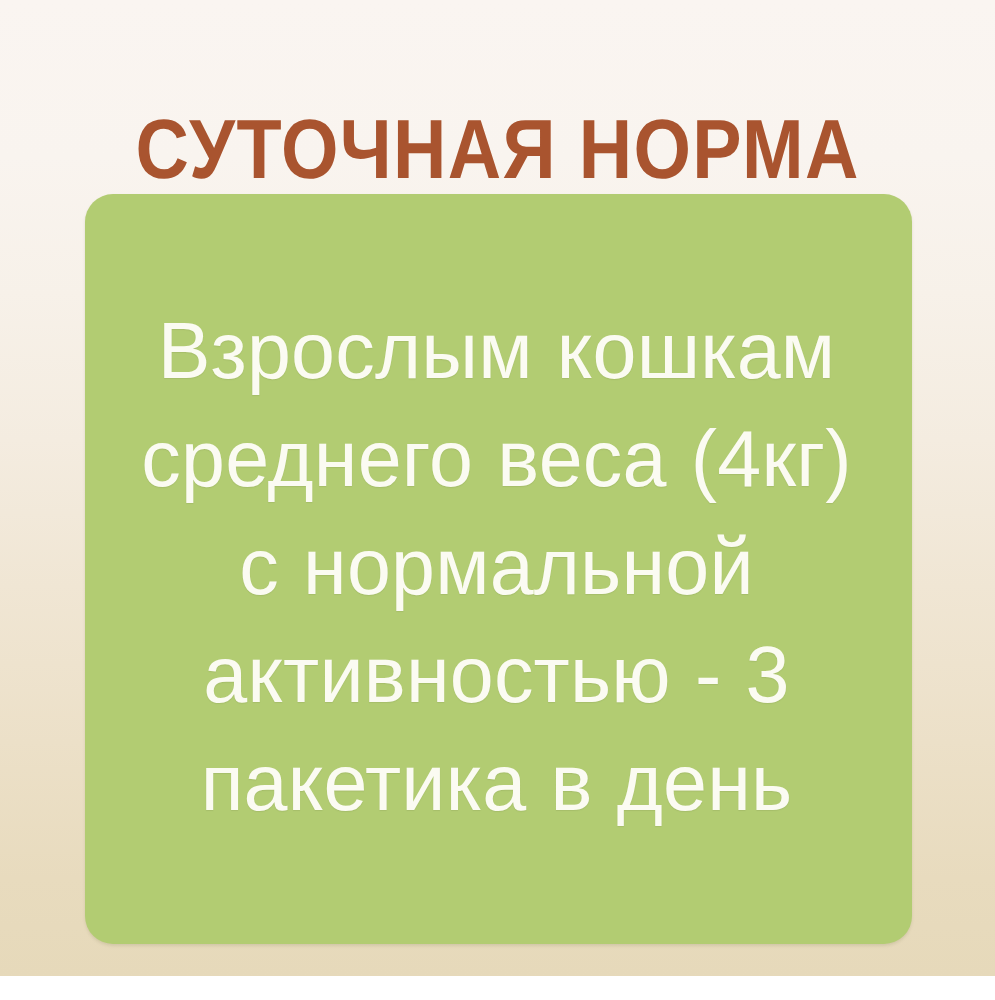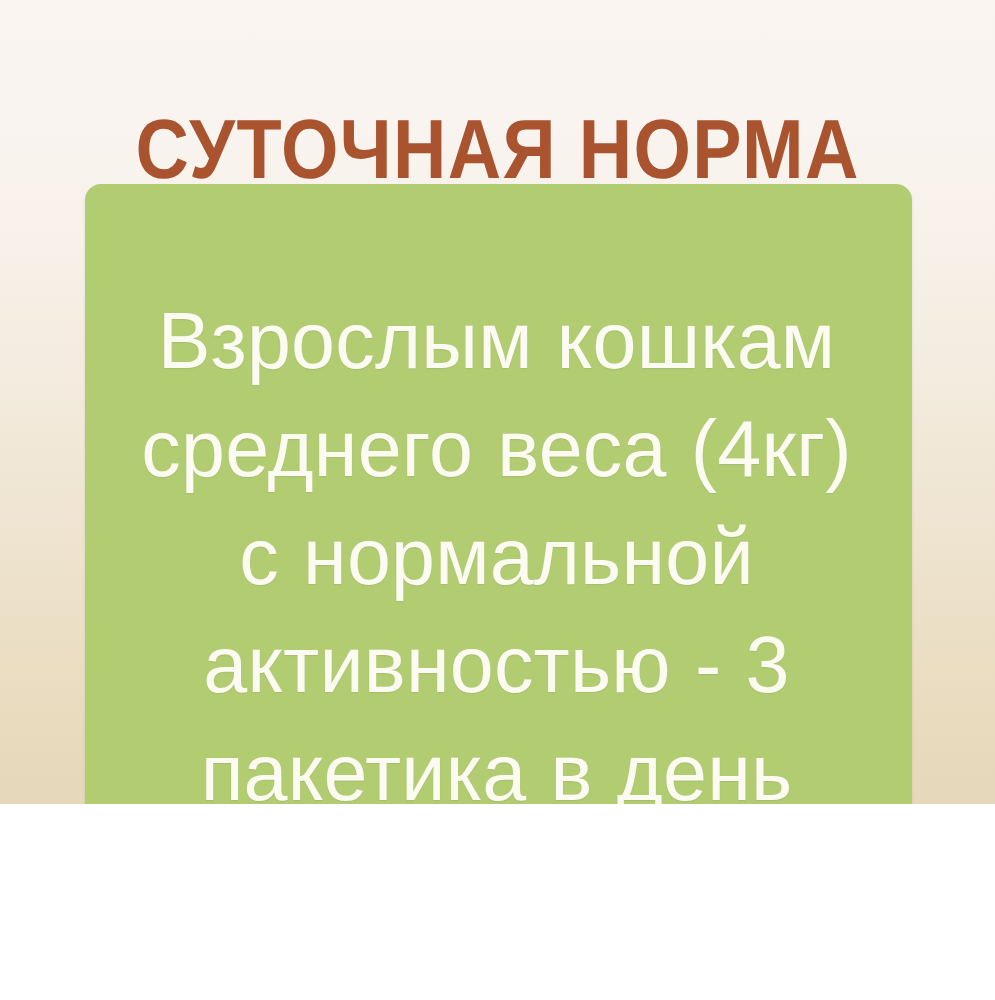--- a/index.html
+++ b/index.html
@@ -9,21 +9,21 @@
   body {
     width: 995px;
     height: 1000px;
     overflow: hidden;
     font-family: "Liberation Sans", "DejaVu Sans", sans-serif;
   }
 
   #poster {
     position: relative;
     width: 995px;
-    height: 804px;
+    height: 976px;
     box-sizing: border-box;
     background: linear-gradient(to bottom,
         #faf5f1 0%,
         #f9f4ef 16%,
         #f7f1e9 30%,
         #f4ece0 45%,
         #f0e6d4 60%,
         #ece0c8 76%,
         #e8dbbe 90%,
         #e6d9ba 100%);
@@ -46,25 +46,25 @@
     white-space: nowrap;
     transform: scaleX(0.88);
     transform-origin: 50% 50%;
     text-rendering: geometricPrecision;
   }
 
   
   #green-card {
     position: absolute;
     left: 85px;
-    top: 184px;
+    top: 194px;
     width: 827px;
     height: 750px;
     background: #b2cc72;
-    border-radius: 16px;
+    border-radius: 28px;
     box-shadow: 0 2px 3px rgba(120, 120, 80, 0.18);
     display: flex;
     align-items: center;
     justify-content: center;
     box-sizing: border-box;
     padding: 10px 32px 14px 28px;
   }
 
   #card-text {
     width: 100%;

